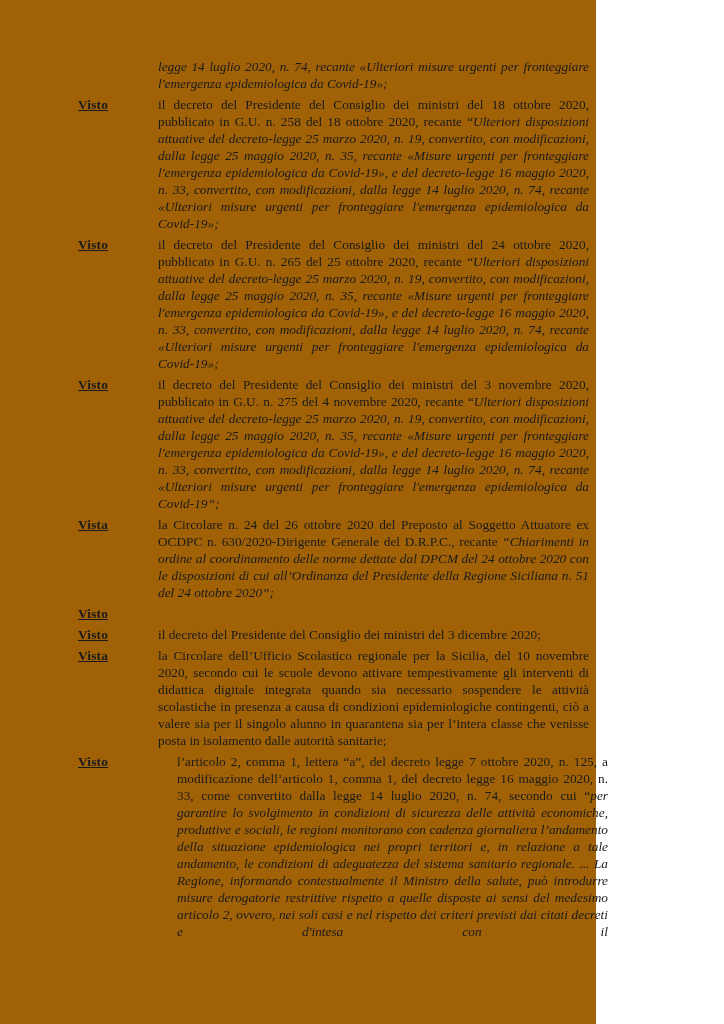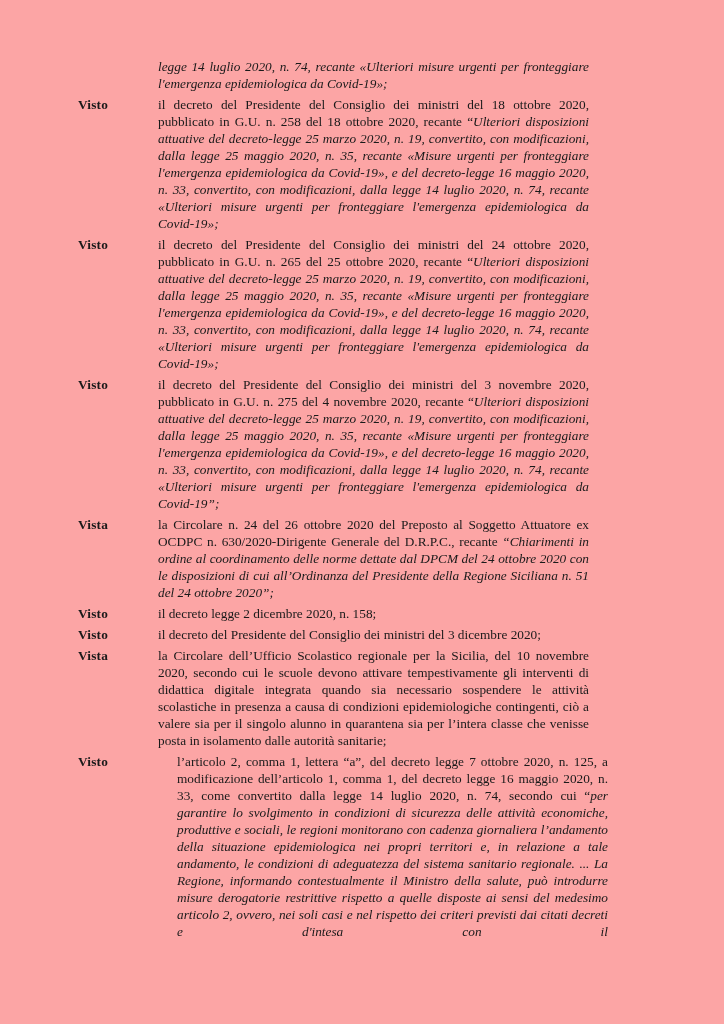--- a/index.html
+++ b/index.html
@@ -4,42 +4,43 @@
 <style>
   * { box-sizing: border-box; }
   html, body { margin: 0; padding: 0; }
   body {
     width: 724px; height: 1024px;
     background: #ffffff;
     overflow: hidden;
   }
   .sheet {
     position: relative;
-    width: 724px; height: 1024px;
-    background: #fca5a5;
+    width: 596px; height: 1024px;
+    background: #a16207;
     color: #1a1a1a;
     font-family: "Liberation Serif", "DejaVu Serif", serif;
     font-size: 13.3px;
     line-height: 17px;
   }
   .content {
     position: absolute;
     left: 78px; top: 58px;
     width: 511px;
   }
   .entry {
     display: flex;
     align-items: flex-start;
     margin-bottom: 4px;
   }
   .entry-label {
     flex: 0 0 80px;
     width: 80px;
     font-weight: 700;
     letter-spacing: 0.2px;
+    text-decoration: underline;
   }
   .entry-body {
     flex: 0 0 431px;
     width: 431px;
     text-align: justify;
   }
   .entry-body .seg-italic { font-style: italic; }
   .justify-last { text-align-last: justify; margin-left: 19px; }
 </style>
 </head>
@@ -68,21 +69,20 @@
       <div class="entry-body"><span class="seg-regular">il decreto del Presidente del Consiglio dei ministri del 3 novembre 2020, pubblicato in G.U. n. 275 del 4 novembre 2020, recante “</span><span class="seg-italic">Ulteriori disposizioni attuative del decreto-legge 25 marzo 2020, n. 19, convertito, con modificazioni, dalla legge 25 maggio 2020, n. 35, recante «Misure urgenti per fronteggiare l'emergenza epidemiologica da Covid-19», e del decreto-legge 16 maggio 2020, n. 33, convertito, con modificazioni, dalla legge 14 luglio 2020, n. 74, recante «Ulteriori misure urgenti per fronteggiare l'emergenza epidemiologica da Covid-19”;</span></div>
     </div>
 
     <div class="entry">
       <div class="entry-label">Vista</div>
       <div class="entry-body"><span class="seg-regular">la Circolare n. 24 del 26 ottobre 2020 del Preposto al Soggetto Attuatore ex OCDPC n. 630/2020-Dirigente Generale del D.R.P.C., recante </span><span class="seg-italic">“Chiarimenti in ordine al coordinamento delle norme dettate dal DPCM del 24 ottobre 2020 con le disposizioni di cui all’Ordinanza del Presidente della Regione Siciliana n. 51 del 24 ottobre 2020”;</span></div>
     </div>
 
     <div class="entry">
       <div class="entry-label">Visto</div>
-      <div class="entry-body"><span class="seg-regular">il decreto legge 2 dicembre 2020, n. 158;</span><span class="seg-italic"></span></div>
     </div>
 
     <div class="entry">
       <div class="entry-label">Visto</div>
       <div class="entry-body"><span class="seg-regular">il decreto del Presidente del Consiglio dei ministri del 3 dicembre 2020;</span><span class="seg-italic"></span></div>
     </div>
 
     <div class="entry">
       <div class="entry-label">Vista</div>
       <div class="entry-body"><span class="seg-regular">la Circolare dell’Ufficio Scolastico regionale per la Sicilia, del 10 novembre 2020, secondo cui le scuole devono attivare tempestivamente gli interventi di didattica digitale integrata quando sia necessario sospendere le attività scolastiche in presenza a causa di condizioni epidemiologiche contingenti, ciò a valere sia per il singolo alunno in quarantena sia per l’intera classe che venisse posta in isolamento dalle autorità sanitarie;</span><span class="seg-italic"></span></div>

